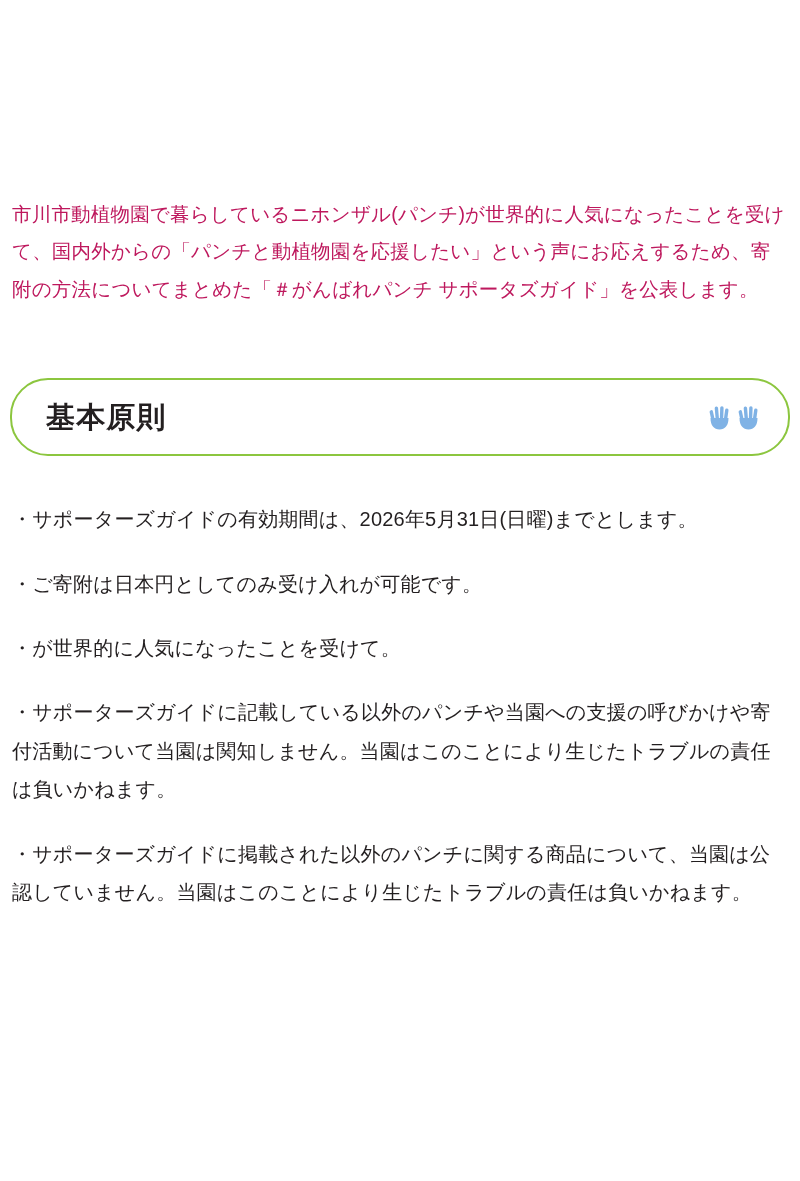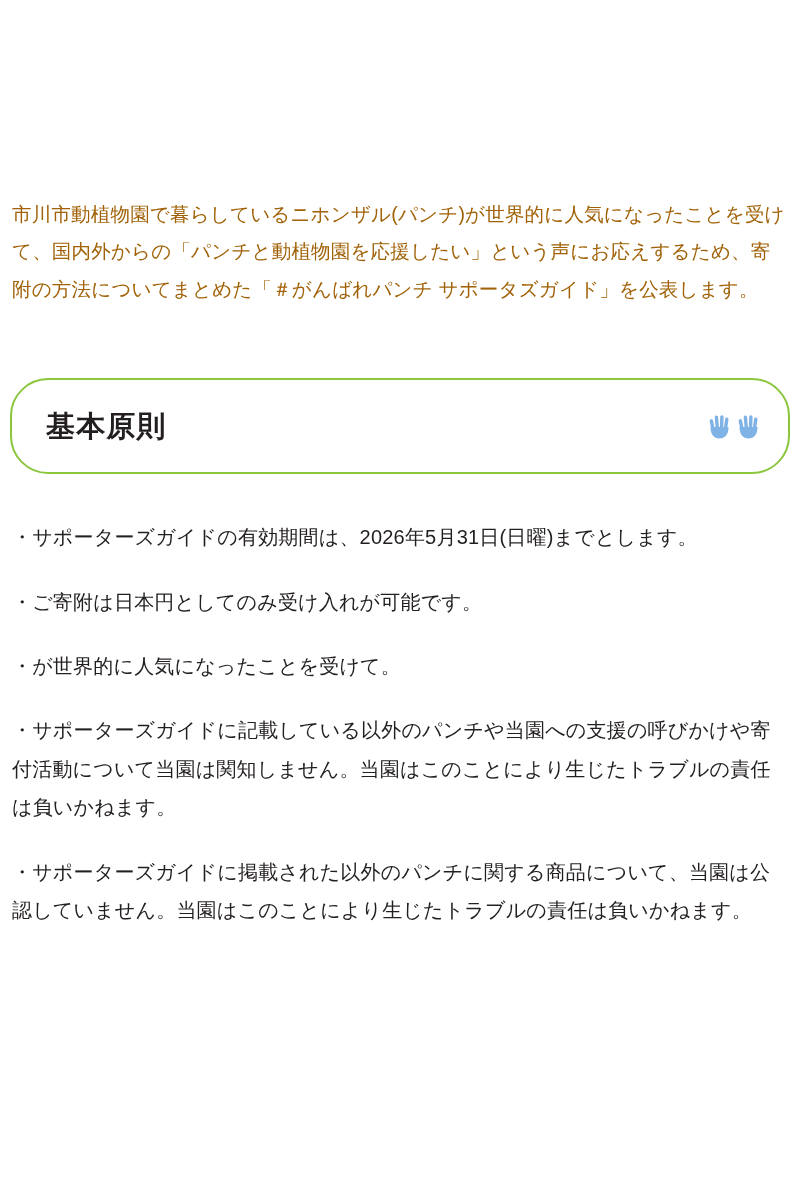--- a/index.html
+++ b/index.html
@@ -23,29 +23,29 @@
   }
   .spacer-top {
     height: 196px;
   }
   .intro {
     font-size: 19.5px;
     line-height: 1.92;
     letter-spacing: 0.01em;
     margin: 0;
     padding: 0 0 0 2px;
-    color: #a16207;
+    color: #be185d;
     text-align: left;
   }
   .heading-box {
     position: relative;
     margin: 70px 0 16px 0;
     border: 2.5px solid #8cc63f;
     border-radius: 38px;
-    height: 96px;
+    height: 78px;
     box-sizing: border-box;
     display: flex;
     align-items: center;
     padding: 0 34px;
     background: #ffffff;
   }
   .heading-text {
     font-size: 29px;
     font-weight: bold;
     letter-spacing: 0.04em;

